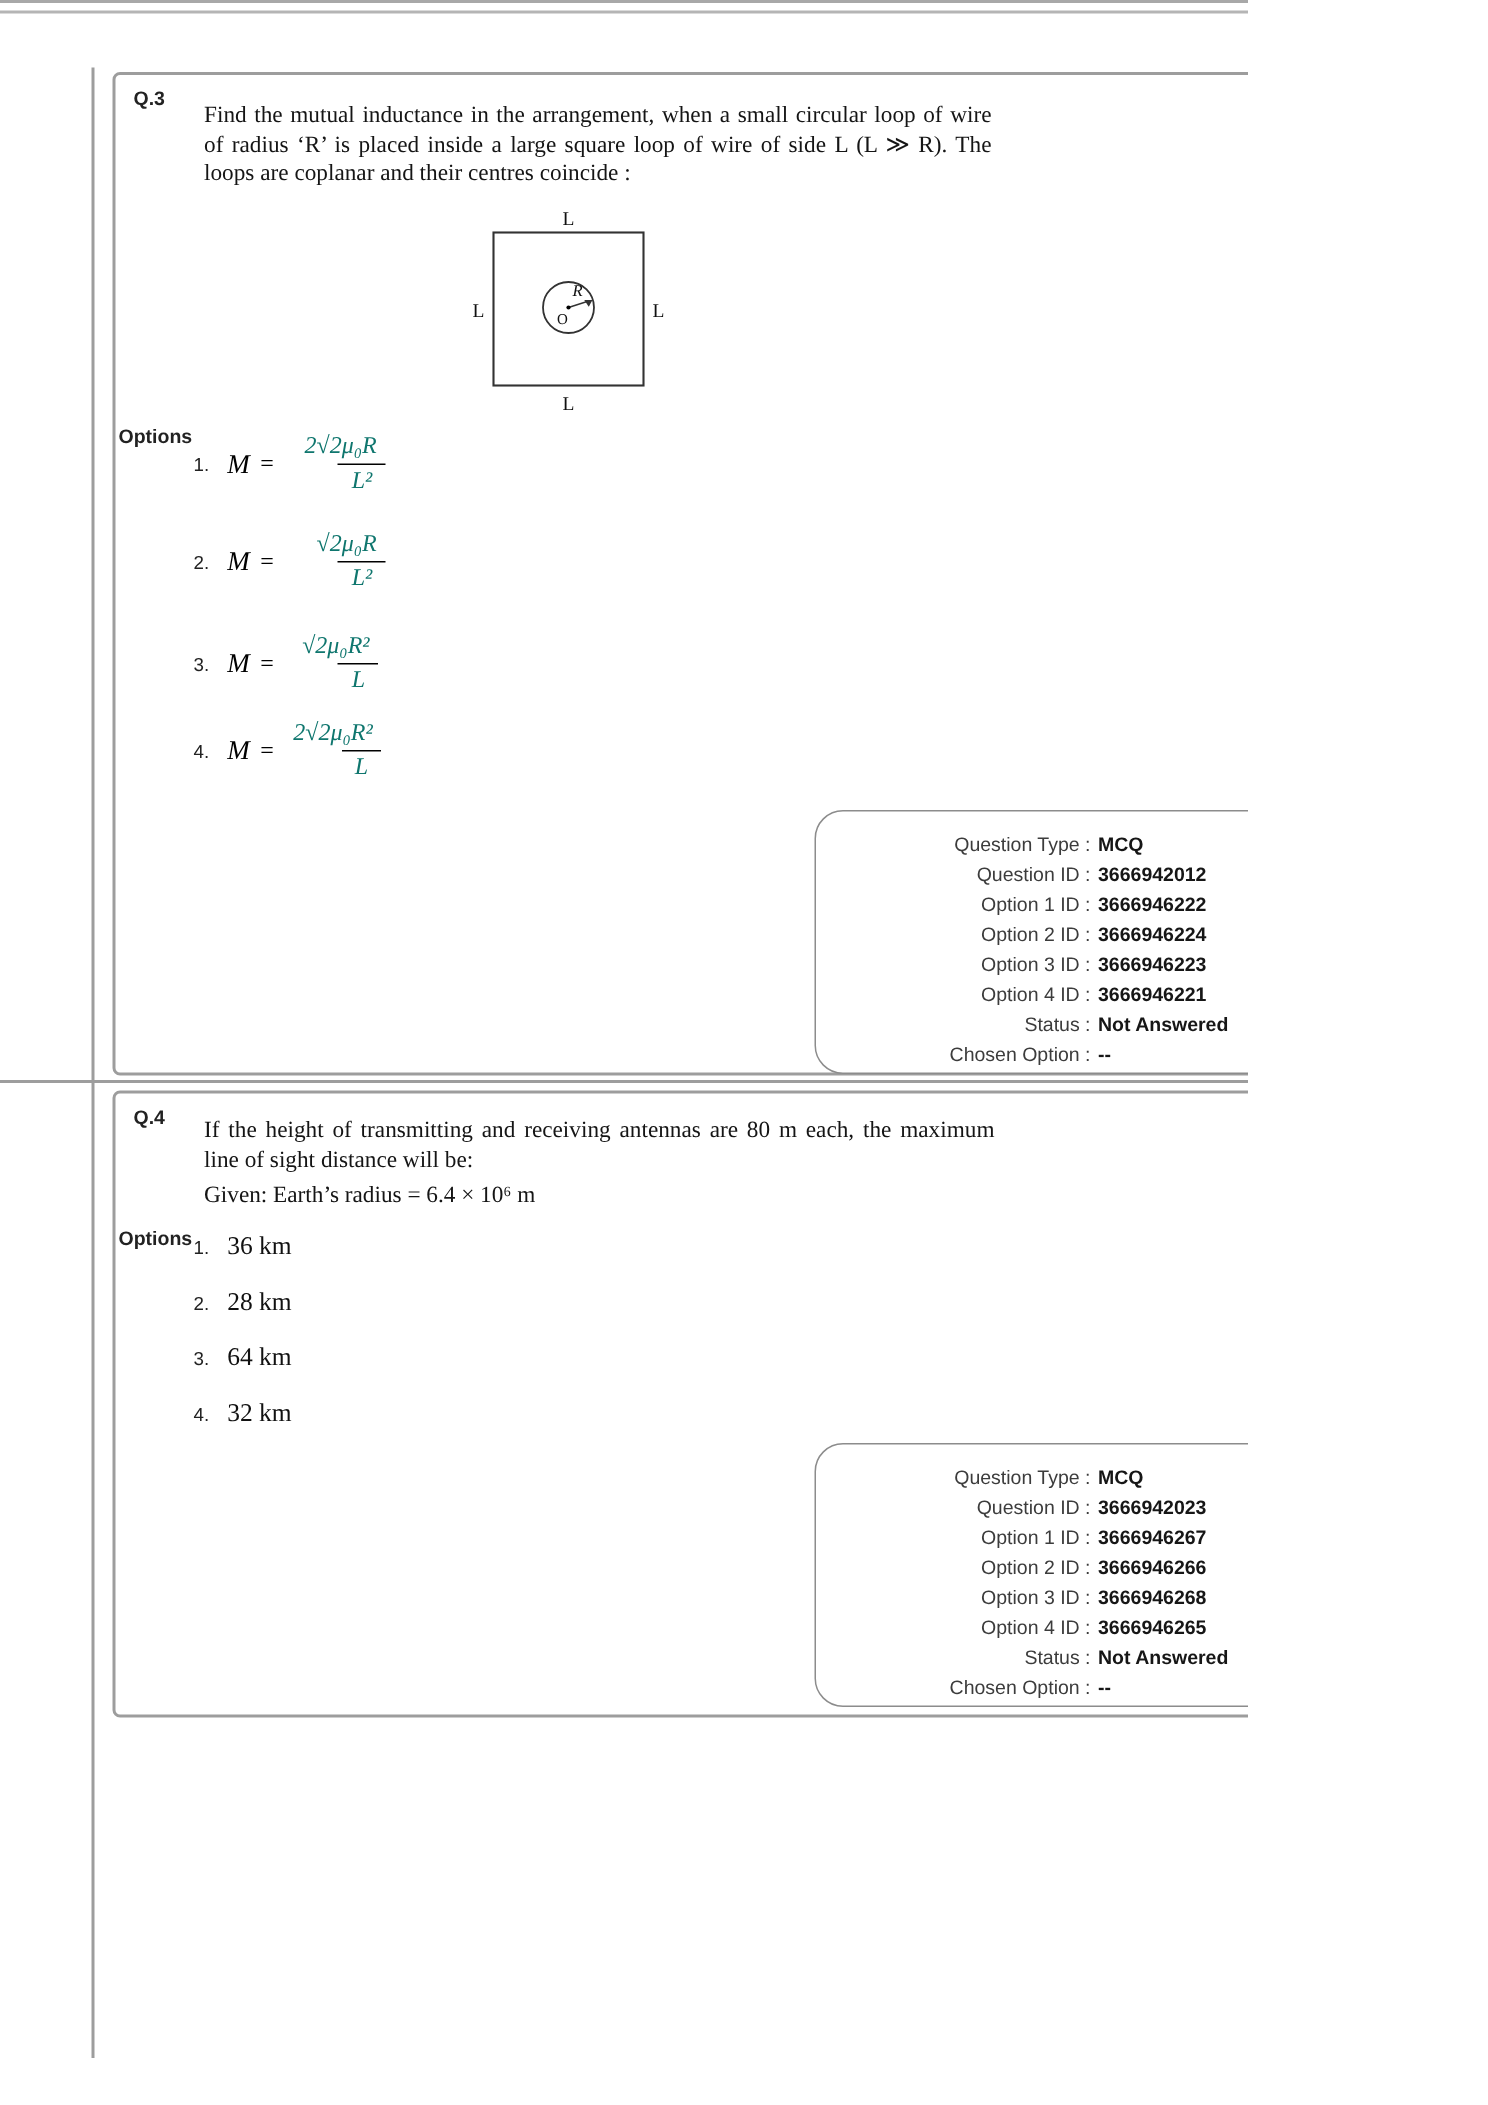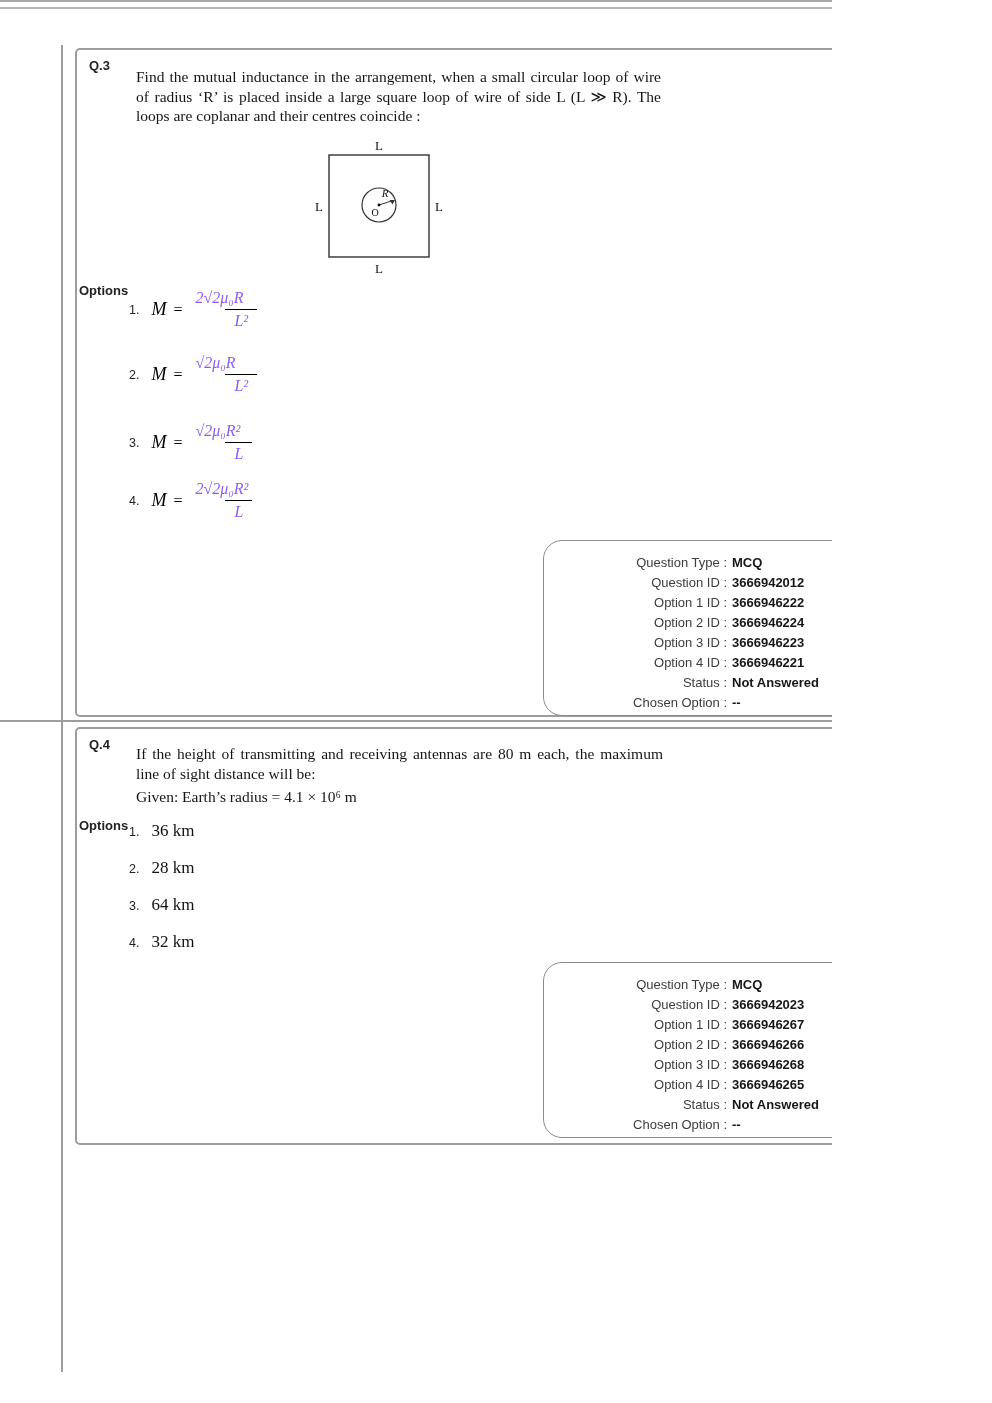--- a/index.html
+++ b/index.html
@@ -30,23 +30,23 @@
   #q4-optlabel{top:89px;}
 
   .optrow{position:absolute;left:52px;display:flex;align-items:center;}
   .optrow.simple{align-items:baseline;}
   #q3-opt-0{top:238px;} #q3-opt-1{top:303px;} #q3-opt-2{top:371px;} #q3-opt-3{top:429px;}
   #q4-opt-0{top:92px;}  #q4-opt-1{top:129px;} #q4-opt-2{top:166px;} #q4-opt-3{top:203px;}
 
   .optnum{font-size:12.5px;color:#222;margin-right:12px;}
   .mathM{font-family:"Liberation Serif",serif;font-style:italic;font-size:18px;color:#000;}
   .matheq{font-family:"Liberation Serif",serif;font-size:16px;margin:0 7px;color:#000;}
-  .frac{display:inline-flex;flex-direction:column;align-items:flex-start;
+  .frac{display:inline-flex;flex-direction:column;align-items:flex-end;
         font-family:"Liberation Serif",serif;font-style:italic;font-size:16px;
-        line-height:1.25;color:#8b5cf6;}
+        line-height:1.25;color:#0f766e;}
   .frac .num{padding:0 6px 1px;}
   .frac .den{border-top:1.3px solid #000;padding:1px 9px 0;margin-left:36px;}
   .optval{font-family:"Liberation Serif",serif;font-size:17px;color:#111;}
 
   .diagram{position:absolute;left:222px;top:88px;}
 
   .infobox{position:absolute;width:365px;height:176px;box-sizing:border-box;
            border:1.5px solid #8c8c8c;border-radius:19px;background:#fff;
            padding:11px 12px 0 0;}
   #q3-info{left:466px;top:490px;}
@@ -159,21 +159,21 @@
       <div class="inforow">
         <span class="infolabel">Chosen Option :</span>
         <span class="infoval">--</span>
       </div>
     </div>
   </div>
 
   <div class="panel" id="panel-q4">
     <div class="qnum">Q.4</div>
     <div class="qtext" id="q4-text">If the height of transmitting and receiving antennas are 80 m each, the maximum line of sight distance will be:</div>
-    <div class="given">Given: Earth’s radius = 4.1 × 10⁶ m</div>
+    <div class="given">Given: Earth’s radius = 6.4 × 10⁶ m</div>
 
     <div class="optlabel" id="q4-optlabel">Options</div>
 
     <div class="optrow simple" id="q4-opt-0">
       <span class="optnum">1.</span>
       <span class="optval">36 km</span>
     </div>
     <div class="optrow simple" id="q4-opt-1">
       <span class="optnum">2.</span>
       <span class="optval">28 km</span>

